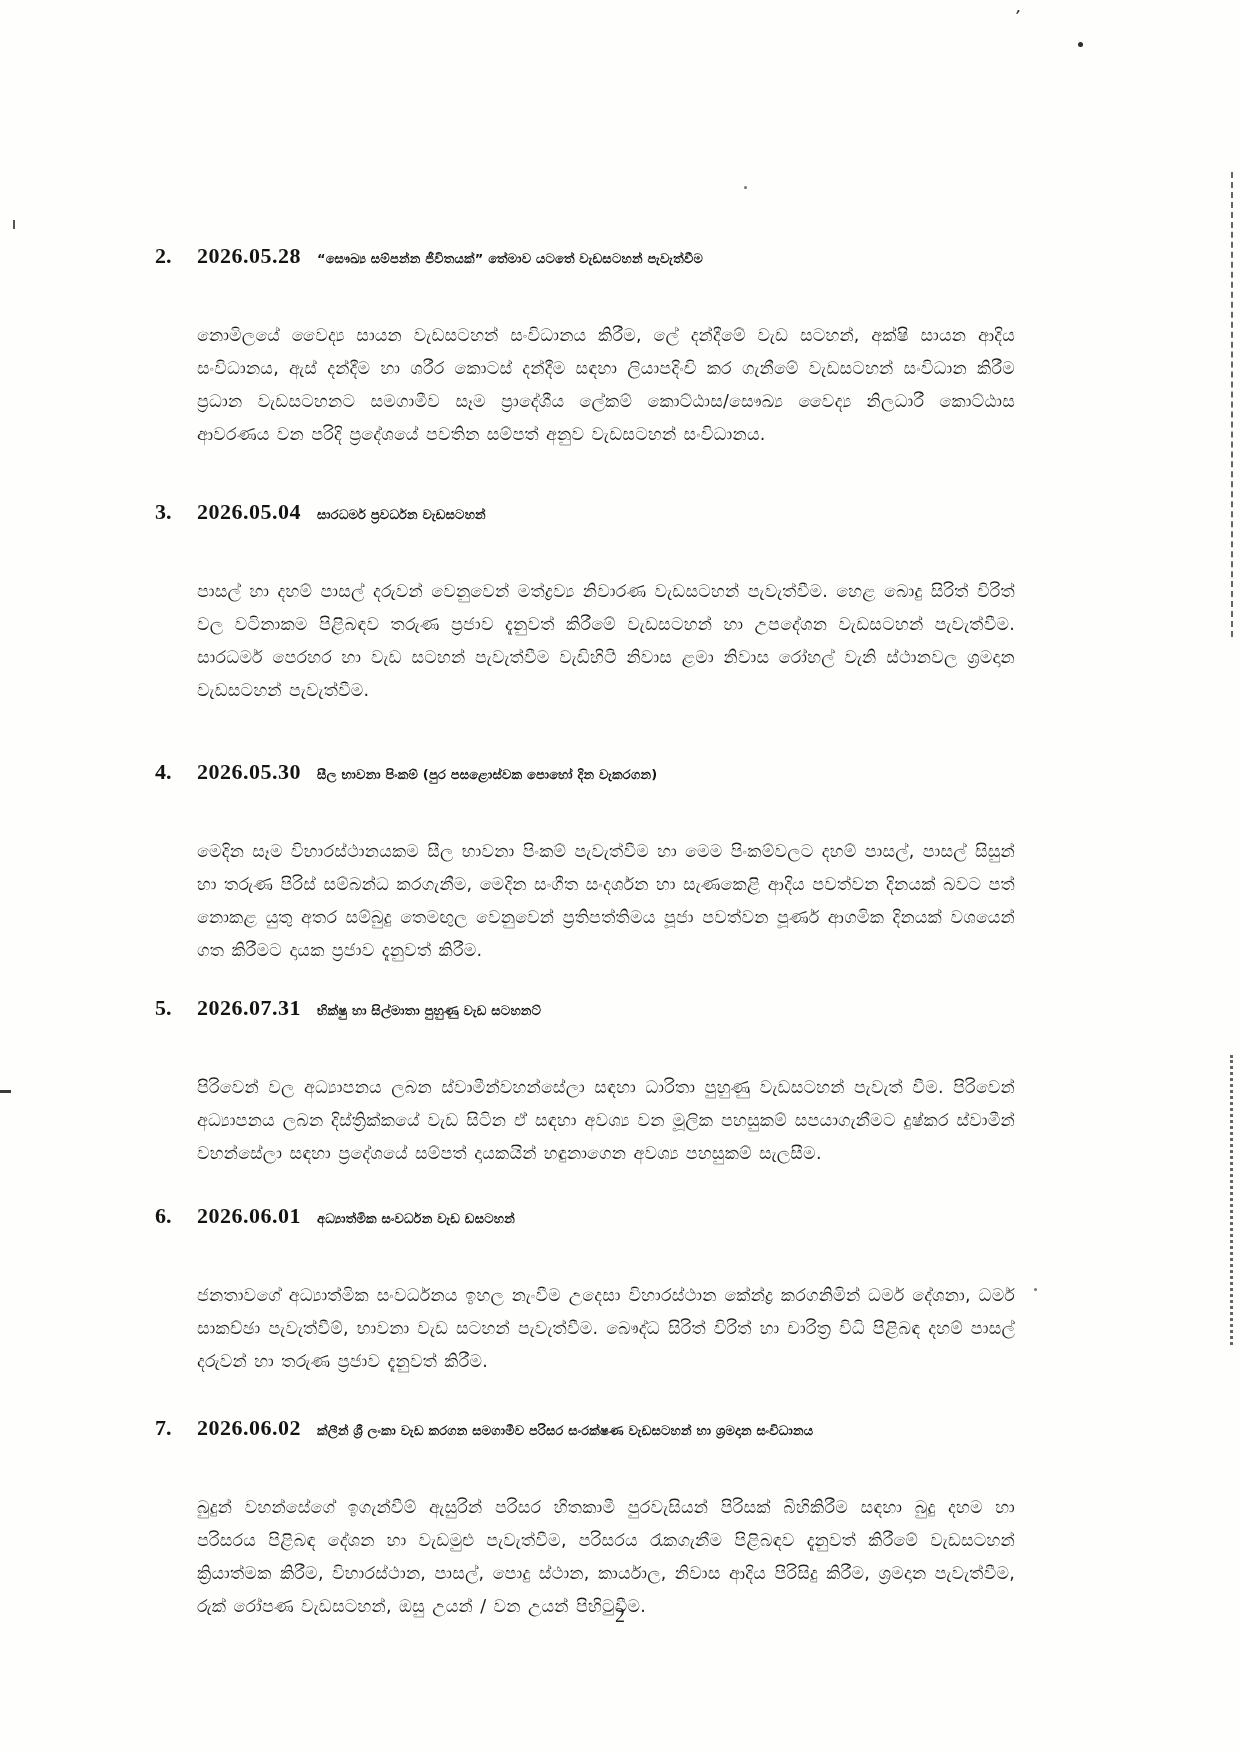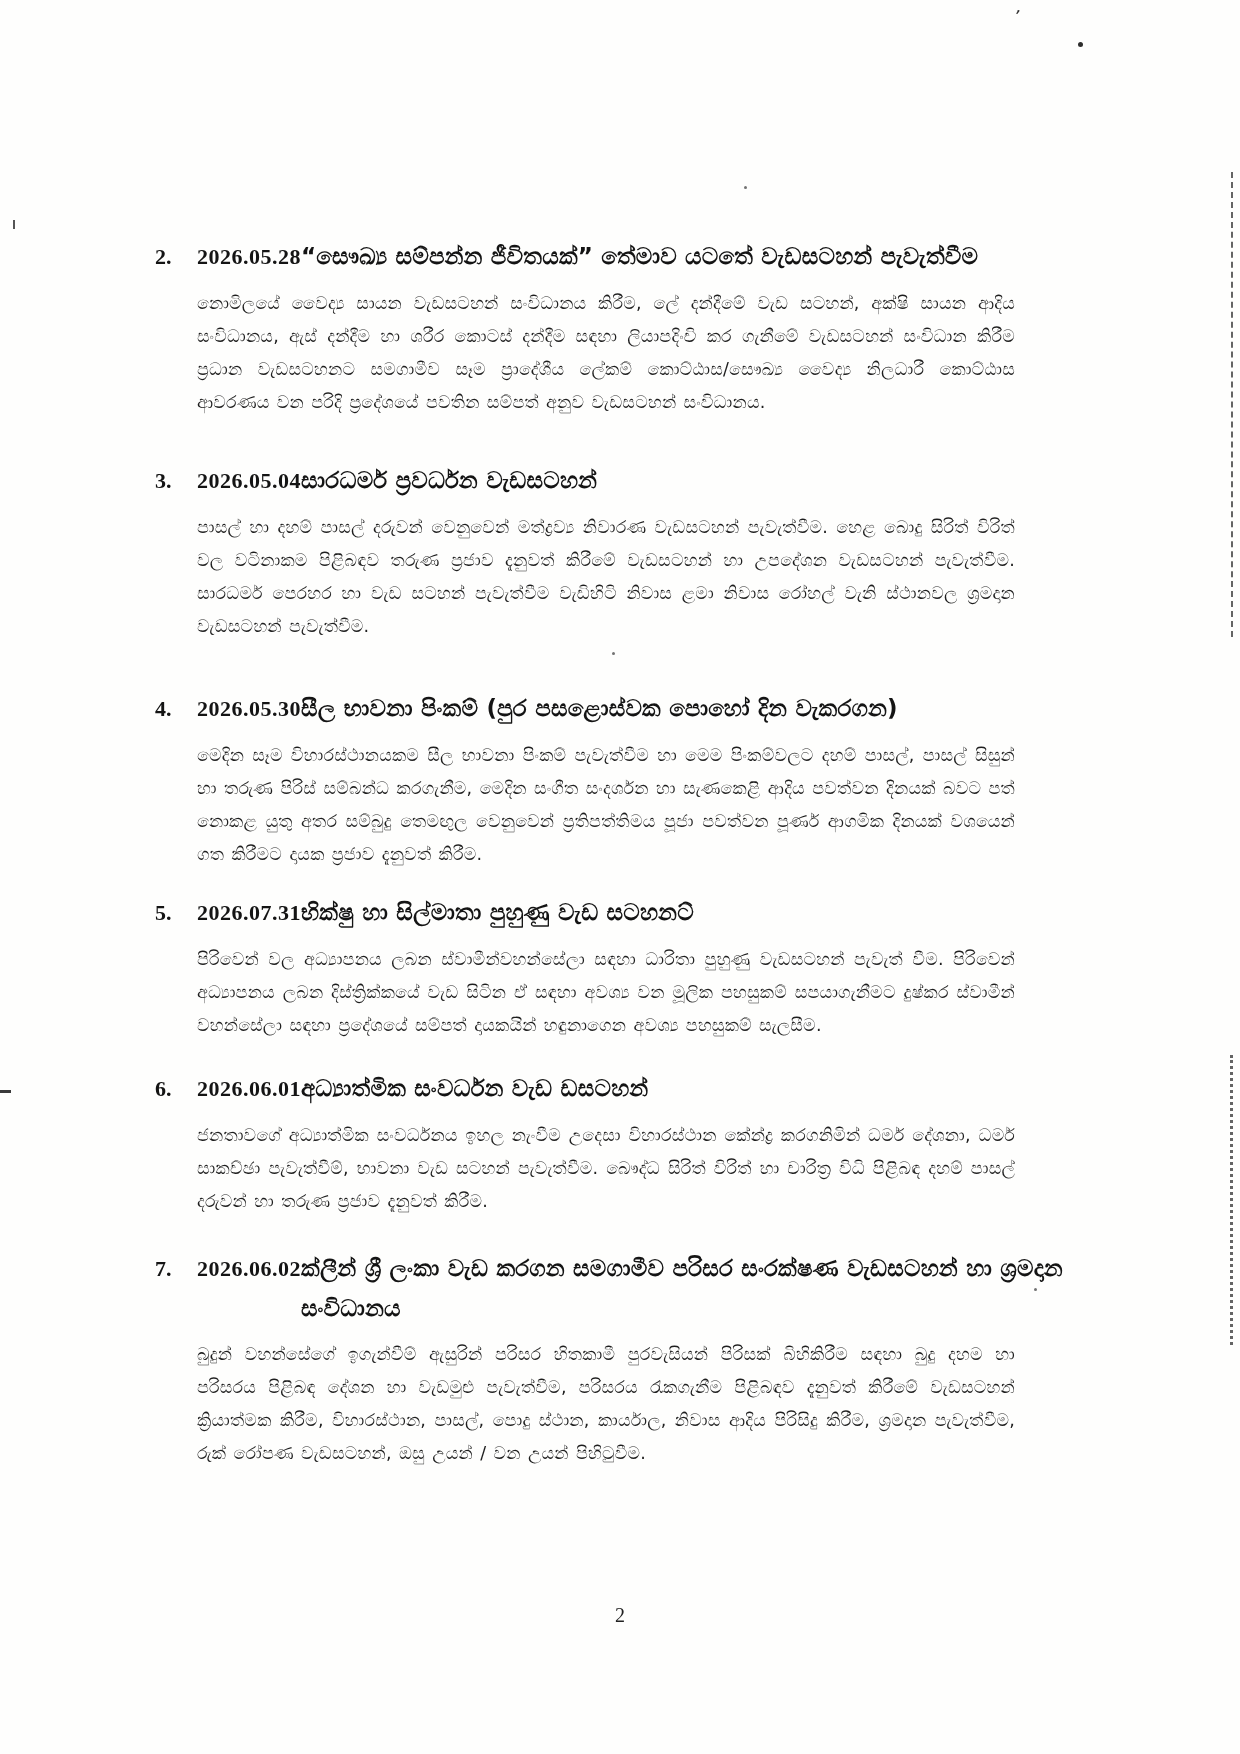--- a/index.html
+++ b/index.html
@@ -35,29 +35,30 @@
     color: #141414;
   }
   .item-number {
     flex: 0 0 42px;
     font-family: "Liberation Serif", serif;
     font-size: 22px;
   }
   .item-date {
     font-family: "Liberation Serif", serif;
     font-size: 22px;
+    margin-right: 16px;
     white-space: nowrap;
     letter-spacing: 0.5px;
   }
   .item-title {
-    font-size: 23px;
+    font-size: 13px;
     letter-spacing: 0.2px;
   }
   .item-body {
-    margin: 10px 0 0 197px;
+    margin: 40px 0 0 197px;
     width: 818px;
     font-size: 17.5px;
     line-height: 33px;
     text-align: justify;
     color: #1e1e1e;
     letter-spacing: 0.2px;
     word-spacing: 1.5px;
   }
   .mt-i3 { margin-top: 41px; }
   .mt-i4 { margin-top: 45px; }

